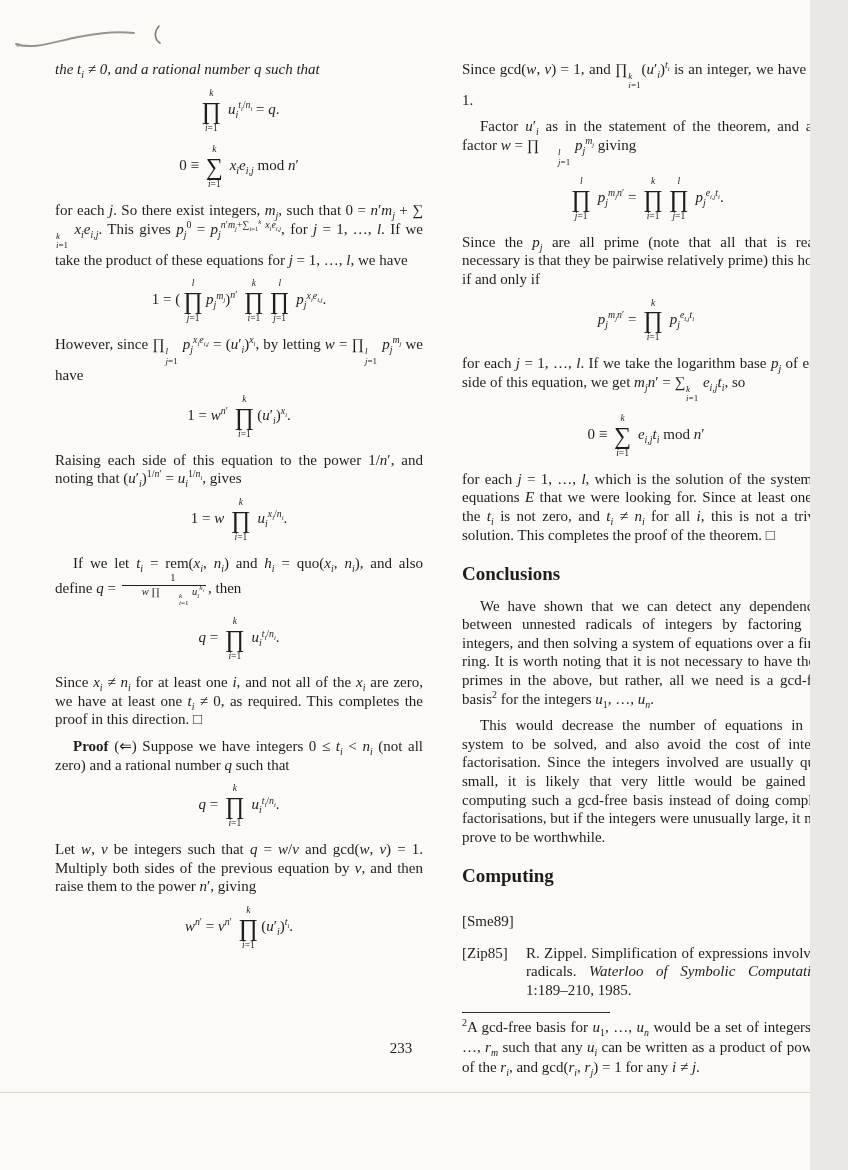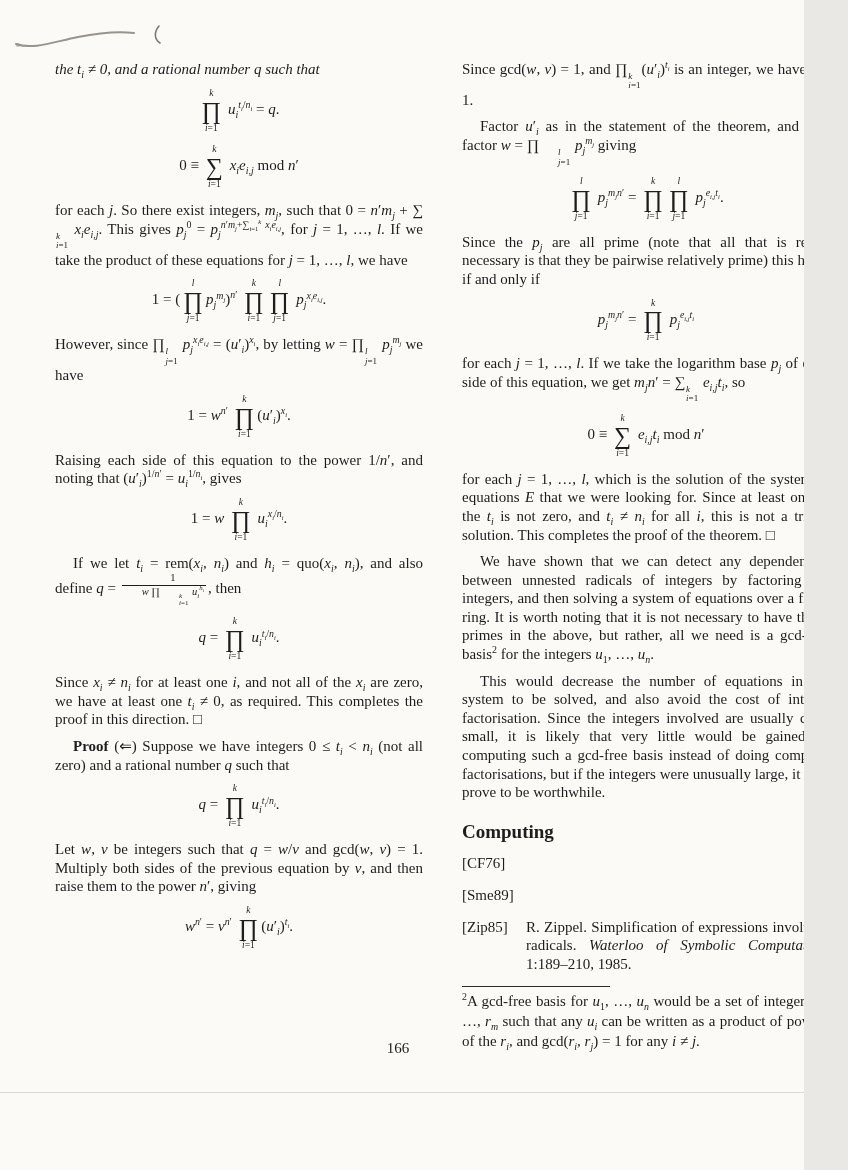--- a/index.html
+++ b/index.html
@@ -1,19 +1,19 @@
 <!DOCTYPE html>
 <html style="--paper: #fbfaf7; --ink: #1f1d1b;"><head>
 <meta charset="utf-8">
 <style>
   :root { --paper:#fbfaf7; --ink:#1f1d1b; --faint:#cfcdc8; }
   html,body { margin:0; padding:0; }
   body { width:848px; height:1170px; background:#e9e8e4; }
   .page { position:relative; width:804px; height:1170px; background:var(--paper);
-          overflow:hidden; font-family:"Liberation Serif", serif; color:var(--ink); }
+          overflow:hidden; font-family:"Liberation Serif", serif; color:var(--ink);padding-left:6px; }
 
   .col { position:absolute; top:60px; width:368px; font-size:15px; line-height:1.24; }
   .col.leftcol  { left:55px; }
   .col.rightcol { left:462px; }
 
   .para, .para0, .parai { margin:0; text-align:justify; }
   .para  { text-indent:18px;margin-top:8px; }
   .para0 { text-indent:0; }
   .parai { text-indent:0; font-style:italic; }
 
@@ -180,31 +180,31 @@
       <div class="para0">for each <i>j</i> = 1, …, <i>l</i>. If we take the logarithm base <i>p</i><sub><i>j</i></sub> of each side of this equation, we get <i>m</i><sub><i>j</i></sub><i>n</i>′ = ∑<span class="stk">
           <span><i>k</i></span>
           <span><i>i</i>=1</span>
         </span> <i>e</i><sub><i>i</i>,<i>j</i></sub><i>t</i><sub><i>i</i></sub>, so</div>
       <div class="formula">0 ≡ <span class="bop">
           <span class="lim"><i>k</i></span>
           <span class="op">∑</span>
           <span class="lim"><i>i</i>=1</span>
         </span> <i>e</i><sub><i>i</i>,<i>j</i></sub><i>t</i><sub><i>i</i></sub> mod <i>n</i>′</div>
       <div class="para0">for each <i>j</i> = 1, …, <i>l</i>, which is the solution of the system of equations <i>E</i> that we were looking for. Since at least one of the <i>t</i><sub><i>i</i></sub> is not zero, and <i>t</i><sub><i>i</i></sub> ≠ <i>n</i><sub><i>i</i></sub> for all <i>i</i>, this is not a trivial solution. This completes the proof of the theorem. □</div>
+      <div class="heading">Conclusions</div>
       <div class="para">We have shown that we can detect any dependencies between unnested radicals of integers by factoring the integers, and then solving a system of equations over a finite ring. It is worth noting that it is not necessary to have the <i>p</i><sub><i>j</i></sub> primes in the above, but rather, all we need is a gcd-free basis<sup>2</sup> for the integers <i>u</i><sub>1</sub>, …, <i>u</i><sub><i>n</i></sub>.</div>
       <div class="para">This would decrease the number of equations in the system to be solved, and also avoid the cost of integer factorisation. Since the integers involved are usually quite small, it is likely that very little would be gained by computing such a gcd-free basis instead of doing complete factorisations, but if the integers were unusually large, it may prove to be worthwhile.</div>
       <div class="heading">Computing</div>
       <div class="ref">
-        <span class="reftag">[CF76]</span>
       </div>
       <div class="ref">
         <span class="reftag">[Sme89]</span>
       </div>
       <div class="ref">
         <span class="reftag">[Zip85]</span>
         <div class="refbody">R. Zippel. Simplification of expressions involving radicals. <i>Waterloo of Symbolic Computation</i>, 1:189–210, 1985.</div>
       </div>
       <div class="rule"></div>
       <div class="footnote"><sup>2</sup>A gcd-free basis for <i>u</i><sub>1</sub>, …, <i>u</i><sub><i>n</i></sub> would be a set of integers <i>r</i><sub>1</sub>, …, <i>r</i><sub><i>m</i></sub> such that any <i>u</i><sub><i>i</i></sub> can be written as a product of powers of the <i>r</i><sub><i>i</i></sub>, and gcd(<i>r</i><sub><i>i</i></sub>, <i>r</i><sub><i>j</i></sub>) = 1 for any <i>i</i> ≠ <i>j</i>.</div>
     </div>
 
-  <div class="pagenum">166</div>
+  <div class="pagenum">233</div>
 </div>
 
 </body></html>

